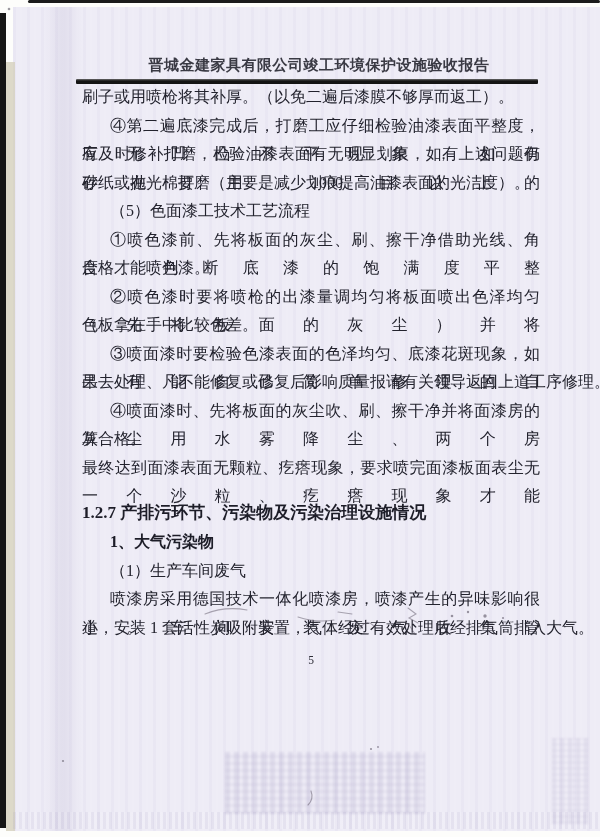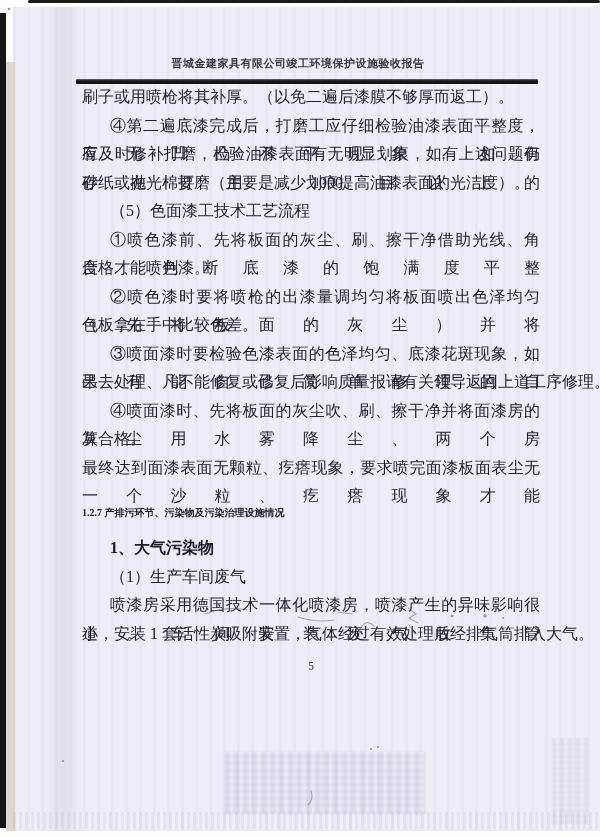--- a/index.html
+++ b/index.html
@@ -13,33 +13,33 @@
   .paper { position:absolute; left:13px; top:7px; width:587px; height:824px; background:#eeecf6; }
   .edge-black { position:absolute; left:0; top:13px; width:6px; height:815px; background:#161616; }
   .edge-beige { position:absolute; left:6px; top:62px; width:9px; height:769px; background:#ddd9c9; }
   .streaks { position:absolute; left:13px; top:7px; width:587px; height:824px; pointer-events:none;
     background:repeating-linear-gradient(90deg, rgba(142,130,186,.05) 0 3px, transparent 3px 7px, rgba(255,255,255,.06) 7px 9px, transparent 9px 14px); }
   .fold-shadow { position:absolute; left:44px; top:7px; width:38px; height:824px; pointer-events:none;
     background:linear-gradient(90deg, transparent, rgba(112,100,152,.10), transparent); }
   .bottom-band { position:absolute; left:13px; top:812px; width:587px; height:17px; pointer-events:none;
     background:repeating-linear-gradient(90deg, rgba(128,118,168,.12) 0 3px, rgba(255,255,255,.14) 3px 6px); opacity:.7; }
   
-  .header-title { position:absolute; left:69px; top:56px; width:458px; text-align:center;
-    font-size:11px; font-weight:bold; color:#3a3a44; letter-spacing:.5px; }
+  .header-title { position:absolute; left:90px; top:56px; width:458px; text-align:center;
+    font-size:15px; font-weight:bold; color:#3a3a44; letter-spacing:.5px; }
   .header-rule { position:absolute; left:76px; top:79px; width:462px; height:4.5px;
     background:linear-gradient(180deg,#6a6a6a 0%,#141414 40%,#141414 100%); border-radius:1px; }
   
   .content { position:absolute; left:82px; top:83px; width:458px; color:#23232e; }
   .line { display:block; width:100%; height:28.5px; line-height:28.5px; font-size:16px; white-space:nowrap; overflow:visible; }
   .ind { text-indent:28px; }
   .j { white-space:normal; text-align:justify; text-align-last:justify; }
   .b { font-weight:bold; color:#1d1d28; }
   .section-heading { display:block; margin-top:16px; height:30px; line-height:30px;
-    font-size:10px; font-weight:bold; color:#1d1d28; }
-  .gap-top { margin-top:6px; }
+    font-size:17px; font-weight:bold; color:#1d1d28; }
+  .gap-top { }
   .page-number { display:block; margin-top:8px; height:20px; line-height:20px; text-align:center; font-size:11.5px; color:#2c2c36; }
   
   .ghost-a { position:absolute; left:225px; top:752px; width:200px; height:62px; pointer-events:none; opacity:.55; filter:blur(1.1px);
     background-image:
       repeating-linear-gradient(90deg, rgba(124,112,164,.26) 0 5px, transparent 5px 9px),
       repeating-linear-gradient(0deg, rgba(124,112,164,.14) 0 3px, transparent 3px 7px); }
   .ghost-b { position:absolute; left:552px; top:738px; width:36px; height:86px; pointer-events:none; opacity:.4; filter:blur(1.1px);
     background-image:
       repeating-linear-gradient(90deg, rgba(124,112,164,.25) 0 4px, transparent 4px 8px),
       repeating-linear-gradient(0deg, rgba(124,112,164,.14) 0 3px, transparent 3px 6px); }

